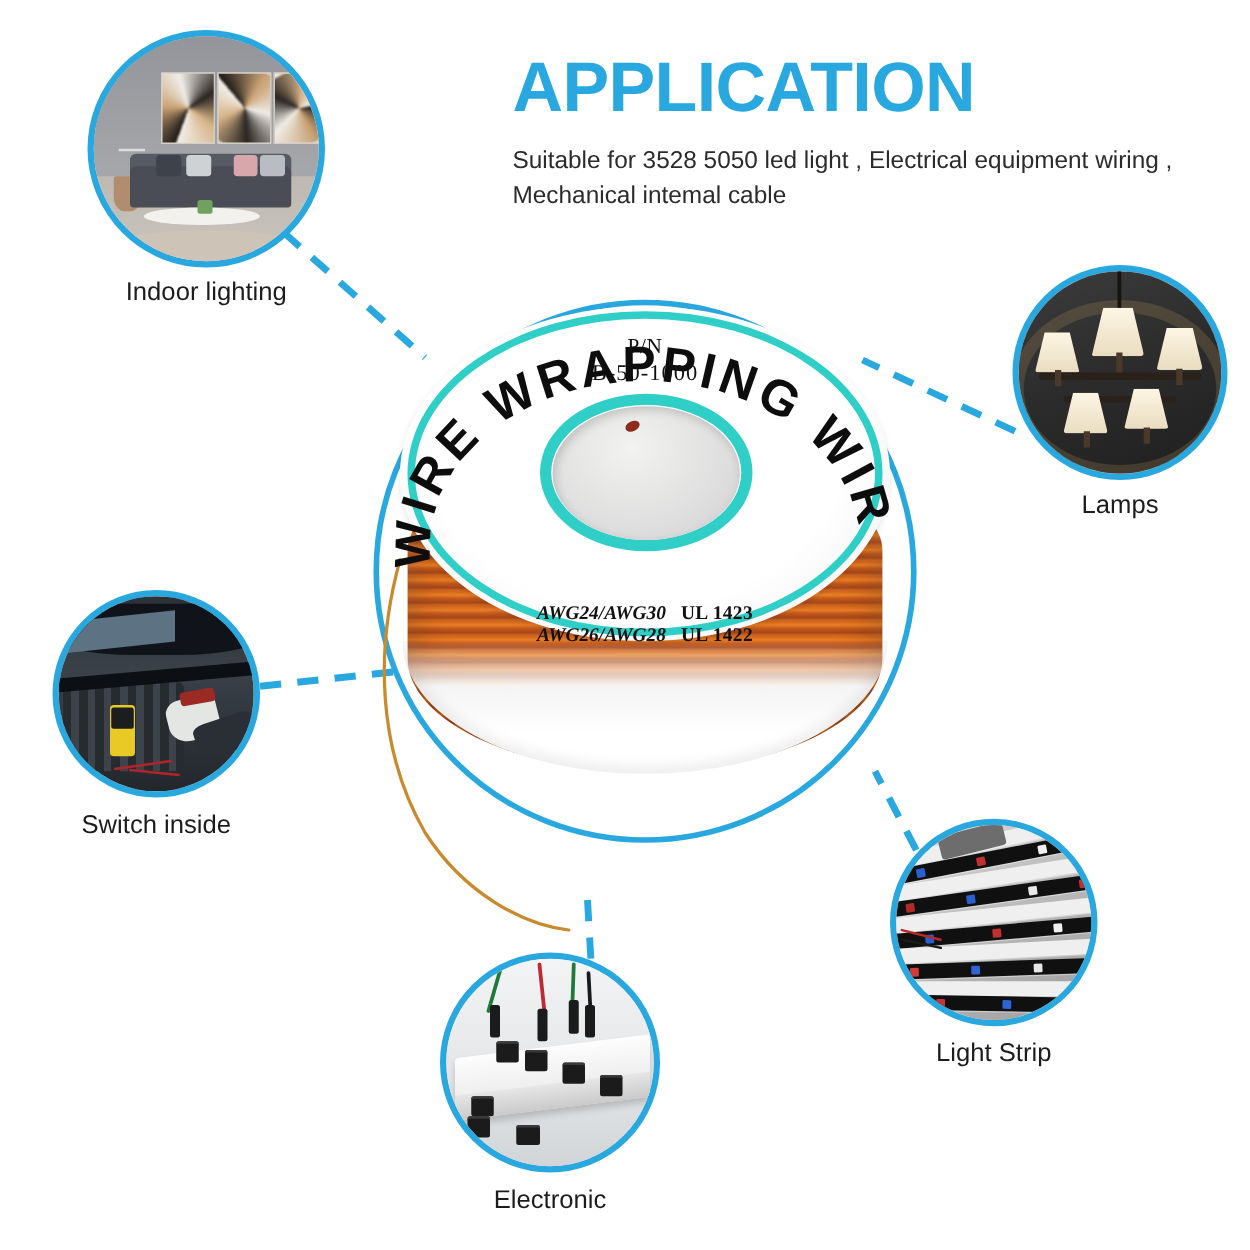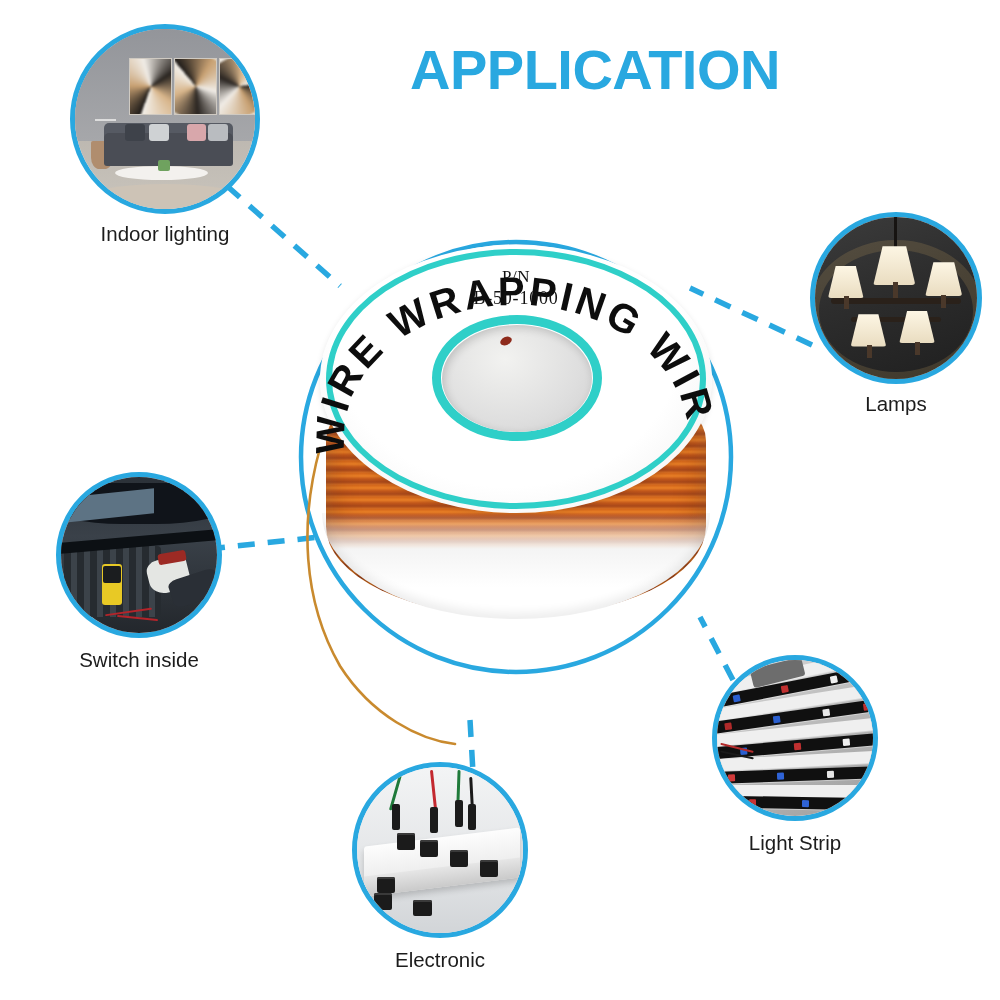--- a/index.html
+++ b/index.html
@@ -173,20 +173,21 @@
     <line x1="812" y1="345" x2="690" y2="288" stroke="#29A8E0" stroke-width="5.5" stroke-dasharray="17 13" stroke-linecap="butt"></line>
     <line x1="208" y1="549" x2="320" y2="537" stroke="#29A8E0" stroke-width="5.5" stroke-dasharray="17 13" stroke-linecap="butt"></line>
     <line x1="733" y1="680" x2="700" y2="617" stroke="#29A8E0" stroke-width="5.5" stroke-dasharray="17 13" stroke-linecap="butt"></line>
     <line x1="470" y1="720" x2="474" y2="790" stroke="#29A8E0" stroke-width="5.5" stroke-dasharray="17 13" stroke-linecap="butt"></line>
 
     <path d="M320 448 C 300 520, 302 600, 340 666 C 372 716, 420 740, 455 744" fill="none" stroke="#C98A2E" stroke-width="2.6" stroke-linecap="round"></path>
   </svg>
 
   <div id="header-block">
     <div id="app-title">APPLICATION</div>
+    <div id="app-subtitle">Suitable for 3528 5050 led light , Electrical equipment wiring , Mechanical intemal cable</div>
   </div>
 
   <div id="spool">
     <div id="spool-body"></div>
     <div id="spool-flange-bottom"></div>
 
     <div id="spool-top">
       <div class="ring" id="ring-outer"></div>
       <div class="ring" id="ring-inner"></div>
       <div id="hub">
@@ -202,20 +203,28 @@
         <textPath href="#arcpath" startOffset="50%" text-anchor="middle">WIRE WRAPPING WIRE</textPath>
       </text>
     </svg>
 
     <div id="pn-block">
       <div id="pn-label">P/N</div>
       <div id="pn-value">B-50-1000</div>
     </div>
 
 
+    <div id="spec-block">
+      <div class="spec-row">
+        <span>AWG24/AWG30</span><span class="ul">UL 1423</span>
+      </div>
+      <div class="spec-row">
+        <span>AWG26/AWG28</span><span class="ul">UL 1422</span>
+      </div>
+    </div>
   </div>
 
   <div class="callout" style="left:810px; top:212px;">
     <div class="callout-circle" style="width:172px;height:172px;">
       <div class="photo">
         <div class="chand-bg"></div>
         <div class="chand-swirl"></div>
         <div class="chand-swirl" style="left:-4%;top:14%;width:108%;height:88%;border-width:10px;border-color:rgba(180,150,90,.22);"></div>
         <div class="chand-chain"></div>
         <div class="chand-arm" style="left:10%;top:50%;width:80%;"></div>
@@ -258,21 +267,21 @@
         <div class="pillow" style="left:62%;background:#d8a7ab;"></div>
         <div class="pillow" style="left:74%;background:#b9bcc0;"></div>
         <div class="rug"></div>
         <div class="table-top"></div>
         <div style="position:absolute;left:46%;top:73%;width:7%;height:6%;background:#6fa25f;border-radius:2px;"></div>
       </div>
     </div>
     <div class="callout-label" style="top:198px;">Indoor lighting</div>
   </div>
 
-  <div class="callout" style="left:56px; top:472px;">
+  <div class="callout" style="left:42px; top:472px;">
     <div class="callout-circle" style="width:166px;height:166px;">
       <div class="photo">
         <div class="engine-bg"></div>
         <div class="engine-hood"></div>
         <div class="engine-windshield"></div>
         <div class="engine-block"></div>
         <div style="position:absolute;left:0;top:38%;width:100%;height:7%;background:#0c1014;transform:skewY(-5deg);"></div>
         <div class="meter">
             <div class="meter-face"></div>
           </div>

